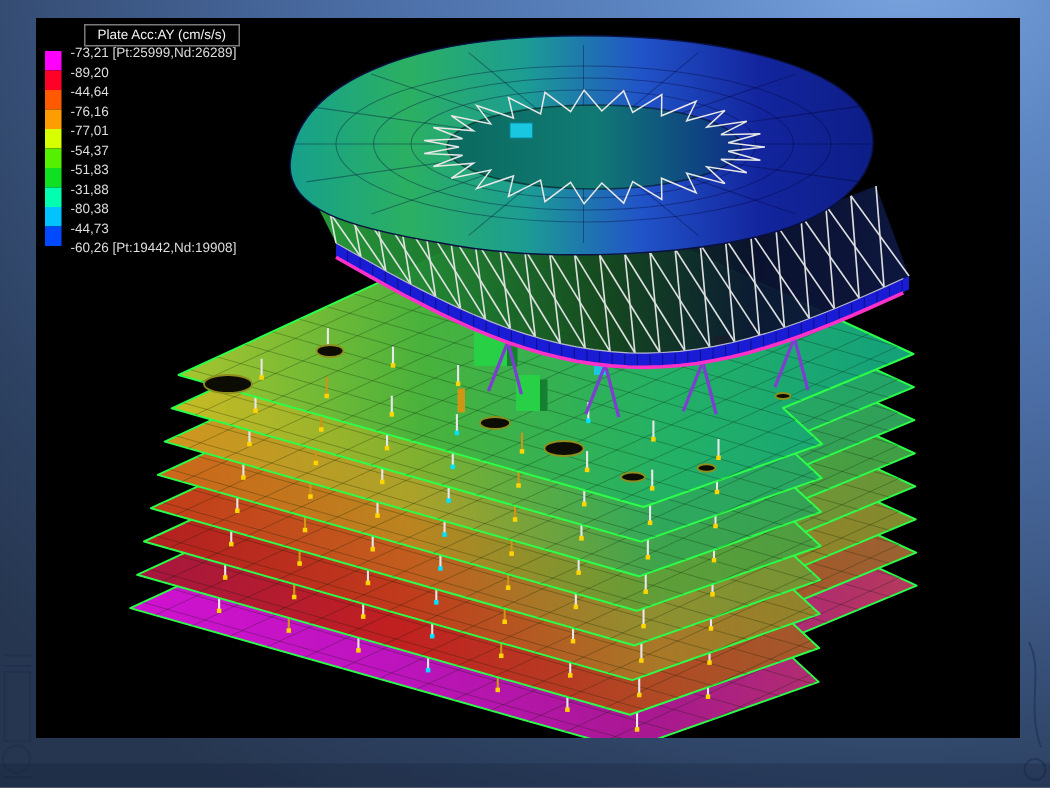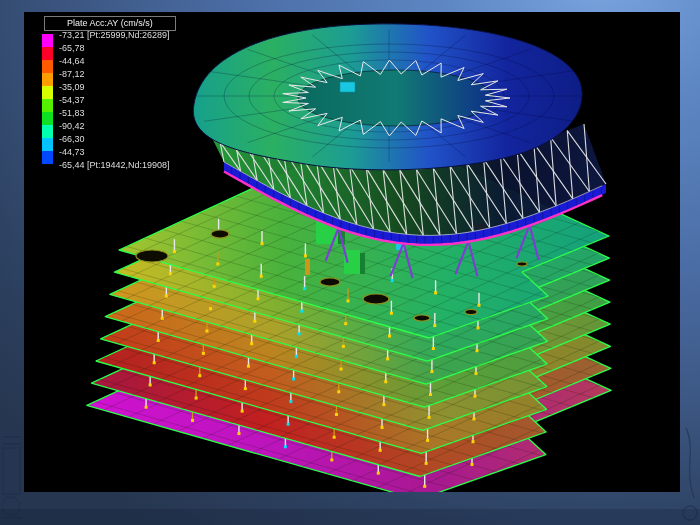--- a/index.html
+++ b/index.html
@@ -6,22 +6,22 @@
   body{
     width:700px;height:525px;overflow:hidden;position:relative;
     font-family:"Liberation Sans",sans-serif;
     background:radial-gradient(115% 125% at 86% -4%,
       #7aa4de 0%, #5d87c3 20%, #4b6da5 45%, #3a547e 68%, #2c405f 86%, #263650 100%);
   }
   .watermark{position:absolute;opacity:0.55}
   .viewport{position:absolute;left:24px;top:12px;width:656px;height:480px;background:#000}
   #model-svg{position:absolute;left:0;top:0}
   .legend{position:absolute;left:5px;top:4px;color:#e8e8e8;font-size:9px;line-height:11px}
-  .legend-title{display:inline-block;border:1px solid #7a7a7a;padding:1px 22px;margin-left:15px;color:#f2f2f2;background:#000}
-  .legend-body{position:relative;margin-top:3px;margin-left:13px}
+  .legend-title{display:inline-block;border:1px solid #7a7a7a;padding:1px 8px;margin-left:27px;color:#f2f2f2;background:#000}
+  .legend-body{position:relative;margin-top:3px;margin-left:1px}
   .colorbar{width:11px}
   .seg{width:11px;height:13px}
   .legend-label{position:absolute;left:17px;white-space:nowrap;color:#dedede}
   .bottom-strip{position:absolute;left:0;right:0;bottom:0;height:16px;background:rgba(12,22,44,0.22)}
 </style>
 </head>
 <body>
 
 <svg class="watermark" style="left:0;top:432px" width="26" height="93" viewBox="0 0 26 93">
   <g stroke="#1d2c4b" stroke-width="1.3" fill="none">
@@ -907,27 +907,27 @@
         <div class="seg" style="background-color: rgb(255, 90, 0);"></div>
         <div class="seg" style="background-color: rgb(255, 157, 0);"></div>
         <div class="seg" style="background-color: rgb(216, 255, 0);"></div>
         <div class="seg" style="background-color: rgb(85, 240, 0);"></div>
         <div class="seg" style="background-color: rgb(16, 224, 34);"></div>
         <div class="seg" style="background-color: rgb(0, 255, 174);"></div>
         <div class="seg" style="background-color: rgb(0, 195, 255);"></div>
         <div class="seg" style="background-color: rgb(0, 73, 255);"></div>
       </div>
       <div class="legend-label" style="top:-4px">-73,21 [Pt:25999,Nd:26289]</div>
-      <div class="legend-label" style="top:9px">-65,78</div>
+      <div class="legend-label" style="top:9px">-89,20</div>
       <div class="legend-label" style="top:22px">-44,64</div>
-      <div class="legend-label" style="top:35px">-87,12</div>
-      <div class="legend-label" style="top:48px">-35,09</div>
+      <div class="legend-label" style="top:35px">-76,16</div>
+      <div class="legend-label" style="top:48px">-77,01</div>
       <div class="legend-label" style="top:61px">-54,37</div>
       <div class="legend-label" style="top:74px">-51,83</div>
-      <div class="legend-label" style="top:87px">-90,42</div>
-      <div class="legend-label" style="top:100px">-66,30</div>
+      <div class="legend-label" style="top:87px">-31,88</div>
+      <div class="legend-label" style="top:100px">-80,38</div>
       <div class="legend-label" style="top:113px">-44,73</div>
-      <div class="legend-label" style="top:126px">-65,44 [Pt:19442,Nd:19908]</div>
+      <div class="legend-label" style="top:126px">-60,26 [Pt:19442,Nd:19908]</div>
     </div>
   </div>
 </div>
 
 <div class="bottom-strip"></div>
 
 </body></html>

